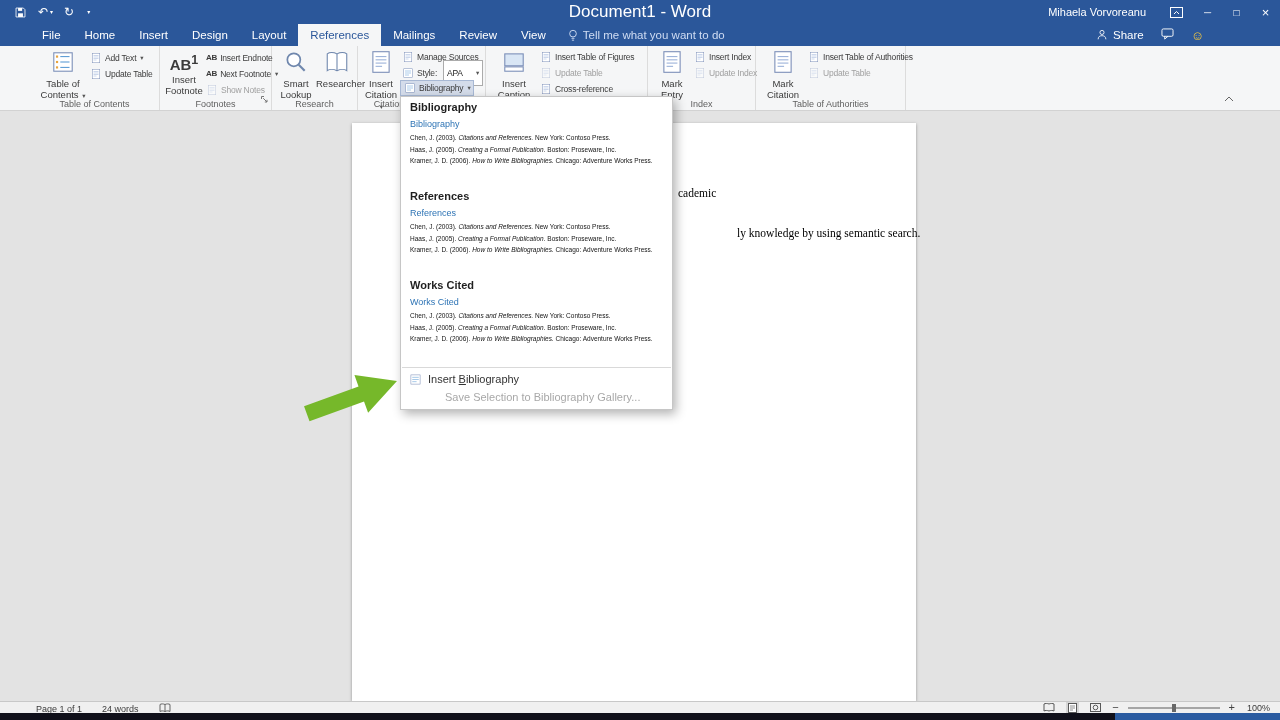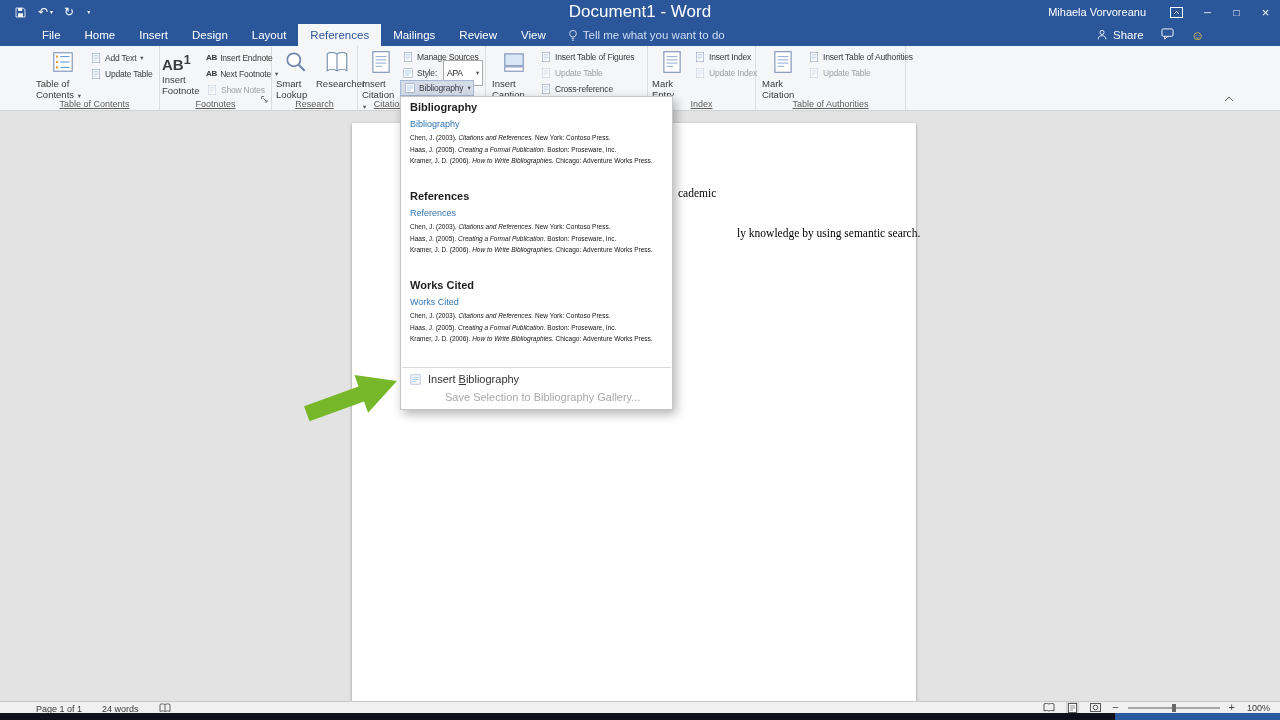--- a/index.html
+++ b/index.html
@@ -23,22 +23,22 @@
   .tab { padding: 0 12px; font-size: 11.5px; display: flex; align-items: center; white-space: nowrap; }
   .tab.active { background: #f5f6f7; color: #2b579a; }
   .tellme { display: flex; align-items: center; gap: 5px; margin-left: 10px; color: #cfdcf3; font-size: 11.5px; white-space: nowrap; }
   .tabrow-right { margin-left: auto; display: flex; align-items: center; gap: 17px; padding-right: 76px; }
   .share-b { display: flex; gap: 5px; align-items: center; font-size: 11.5px; }
   .smiley { color: #ffce3a; font-size: 13px; line-height: 1; }
 
   
   .ribbon { position: absolute; top: 46px; left: 0; right: 0; height: 65px; background: #f5f6f7; border-bottom: 1px solid #d2d2d2; z-index: 8; }
   .rgroup { position: absolute; top: 0; height: 64px; border-right: 1px solid #dcdcdc; }
-  .rglabel { position: absolute; bottom: 1px; left: 0; right: 0; text-align: center; font-size: 9px; color: #606060; white-space: nowrap; text-decoration: underline; }
-  .bigbtn { position: absolute; top: 2px; font-size: 9.5px; line-height: 11px; color: #3b3b3b; }
+  .rglabel { position: absolute; bottom: 1px; left: 0; right: 0; text-align: center; font-size: 9px; color: #606060; white-space: nowrap; }
+  .bigbtn { position: absolute; top: 2px; text-align: center; font-size: 9.5px; line-height: 11px; color: #3b3b3b; }
   .bigbtn .bicon { display: block; margin: 1px auto 3px; }
   .smbtn { position: absolute; display: flex; align-items: center; gap: 3px; font-size: 8.5px; letter-spacing: -0.2px; color: #3b3b3b; white-space: nowrap; height: 15px; }
   .dd { font-size: 6.5px; color: #555; margin-left: 1px; }
   .disabled { color: #a0a0a0; }
   .disabled svg { opacity: .45; }
   .pressed { background: #d4dcea; border: 1px solid #a7b8d4; padding: 0 3px; height: 16px; }
   .combo { display: inline-flex; align-items: center; justify-content: space-between; width: 40px; height: 14px; background: #fff; border: 1px solid #ababab; font-size: 8.5px; padding: 12px 3px; margin-left: 3px; color: #222; }
   .abicon { font-size: 15px; font-weight: bold; color: #3b3b3b; display: block; line-height: 24px; height: 26px; }
   .abmini { font-size: 8px; font-weight: bold; color: #3b3b3b; }
   .launcher { position: absolute; right: 2px; bottom: 2px; }

